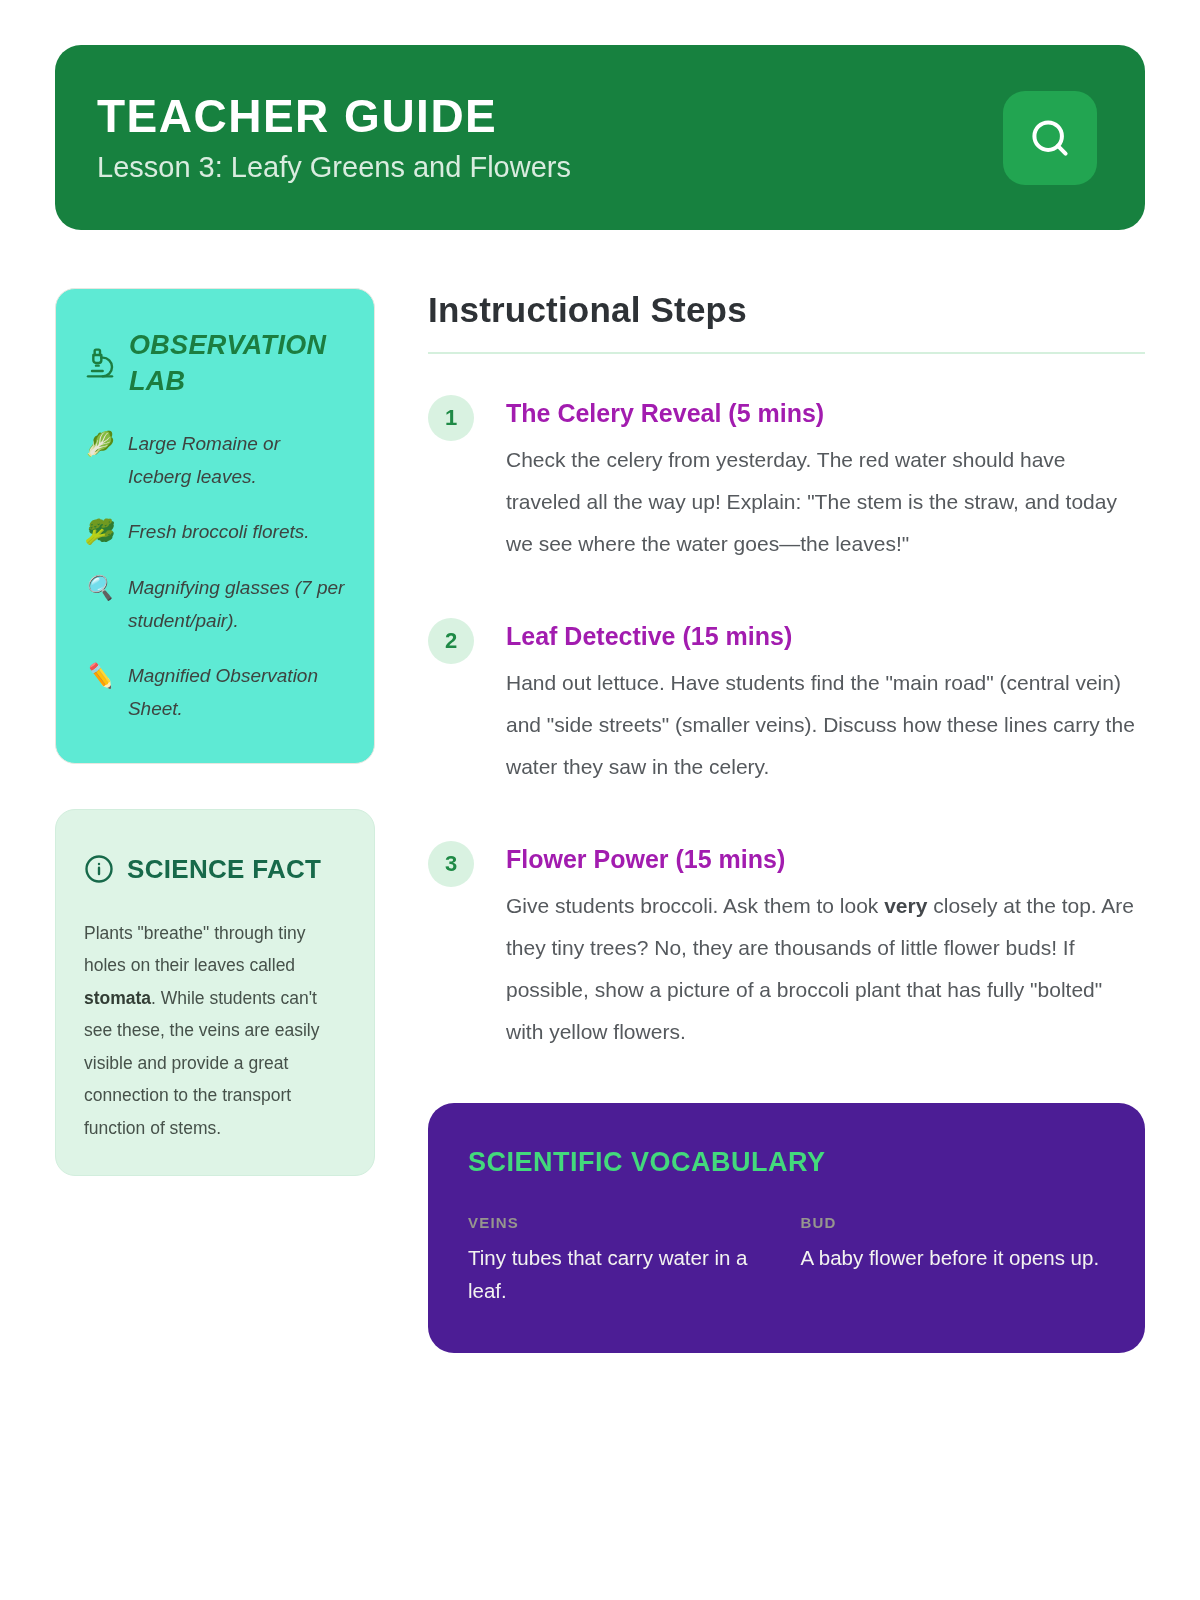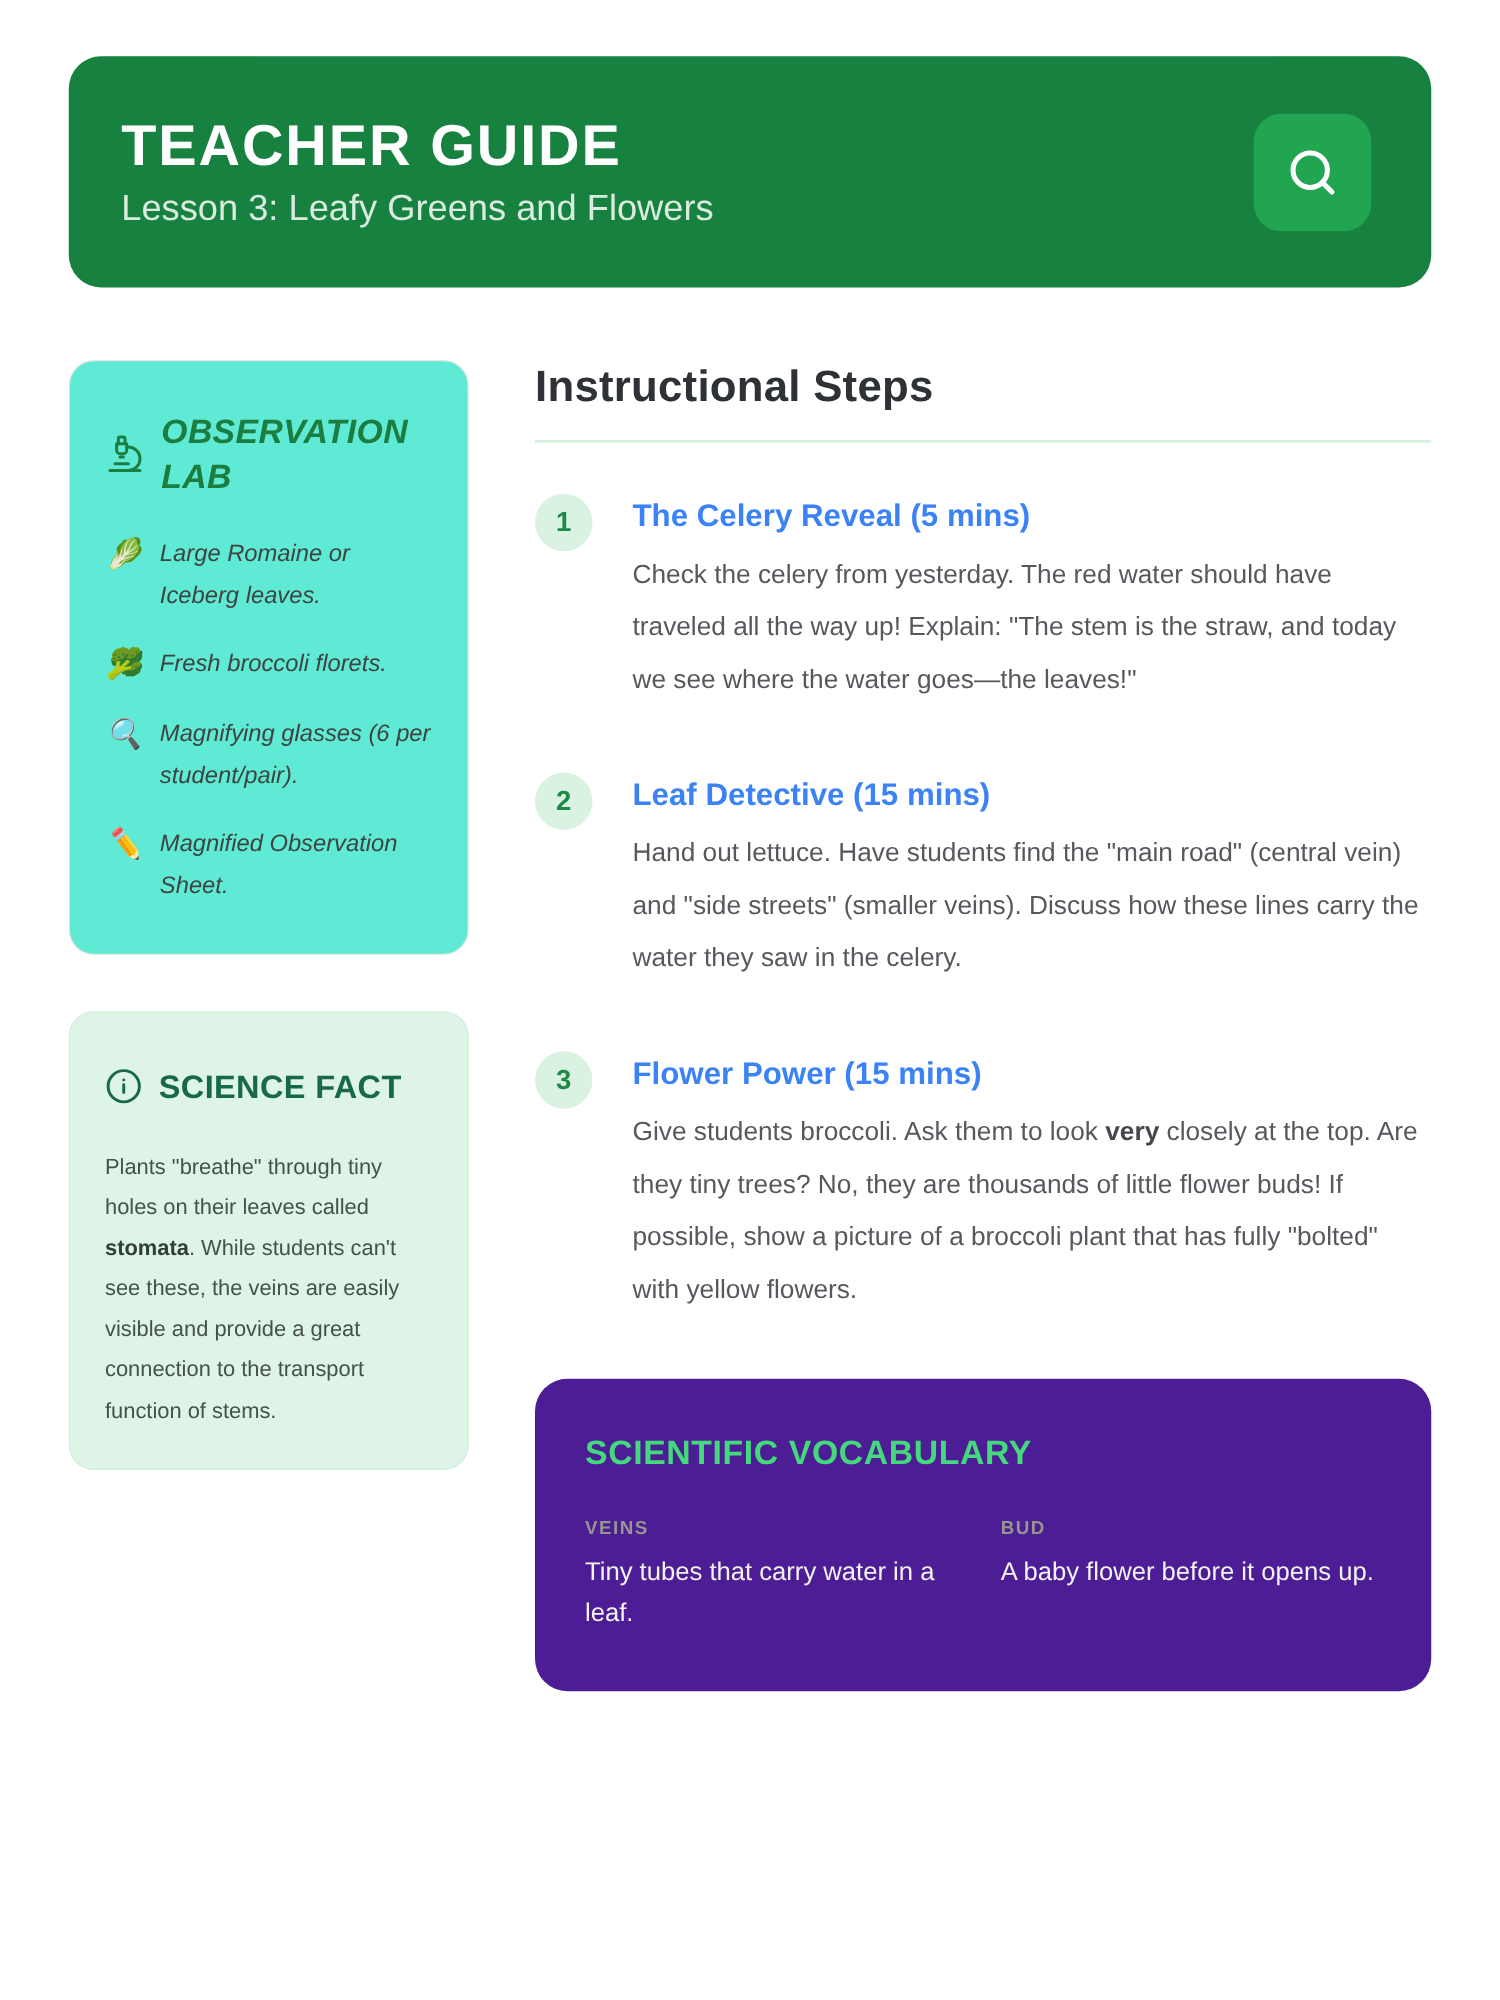--- a/index.html
+++ b/index.html
@@ -83,21 +83,21 @@
   }
   .steps { list-style: none; margin: 0; padding: 0; }
   .step { display: flex; gap: 32px; margin-bottom: 50px; }
   .step-num {
     width: 46px; height: 46px; flex: none; margin-top: 3px;
     border-radius: 50%; background: #d9f2e1;
     color: #1f8a46; font-size: 22px; font-weight: 700;
     display: flex; align-items: center; justify-content: center;
   }
   .step-title {
-    margin: 7px 0 11px; color: #3b82f6;
+    margin: 7px 0 11px; color: #a21caf;
     font-size: 25px; font-weight: 700;
   }
   .step-body {
     margin: 0; font-size: 21px; line-height: 2.0; color: #55595d;
   }
   .step-body b { font-weight: 700; color: #44484c; }
 
   
   .vocab {
     background: #4c1d95; border-radius: 26px;
@@ -156,21 +156,21 @@
     <span class="item-text">Large Romaine or Iceberg leaves.</span>
   </li>
 
   <li>
     <span class="item-icon">🥦</span>
     <span class="item-text">Fresh broccoli florets.</span>
   </li>
 
   <li>
     <span class="item-icon">🔍</span>
-    <span class="item-text">Magnifying glasses (6 per student/pair).</span>
+    <span class="item-text">Magnifying glasses (7 per student/pair).</span>
   </li>
 
   <li>
     <span class="item-icon">✏️</span>
     <span class="item-text">Magnified Observation Sheet.</span>
   </li>
 </ul>
       </section>
 
       <section class="card card-fact">

